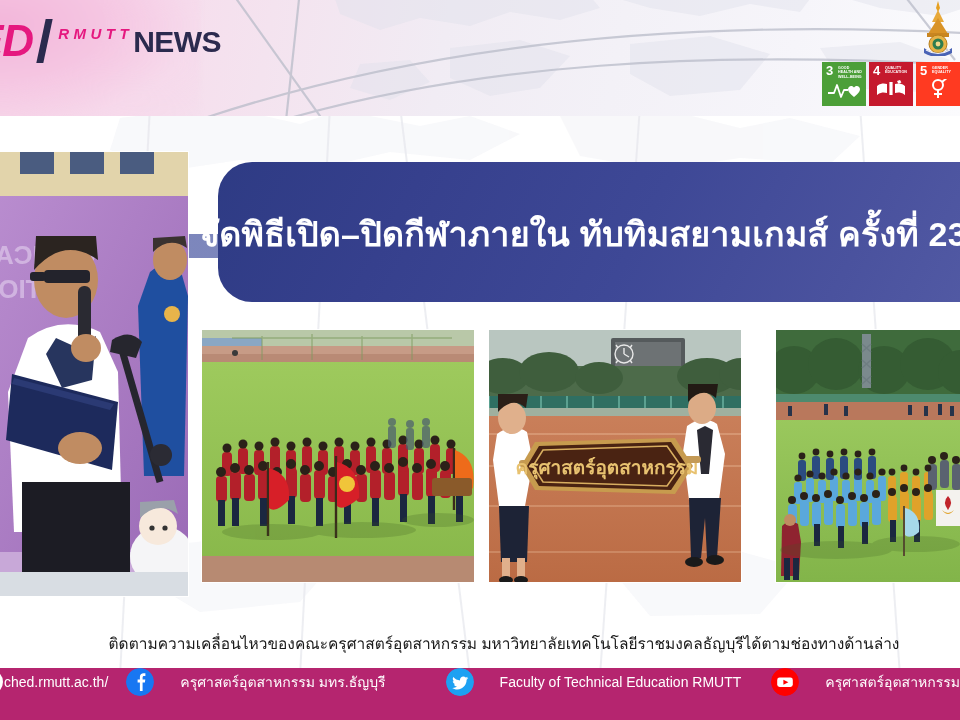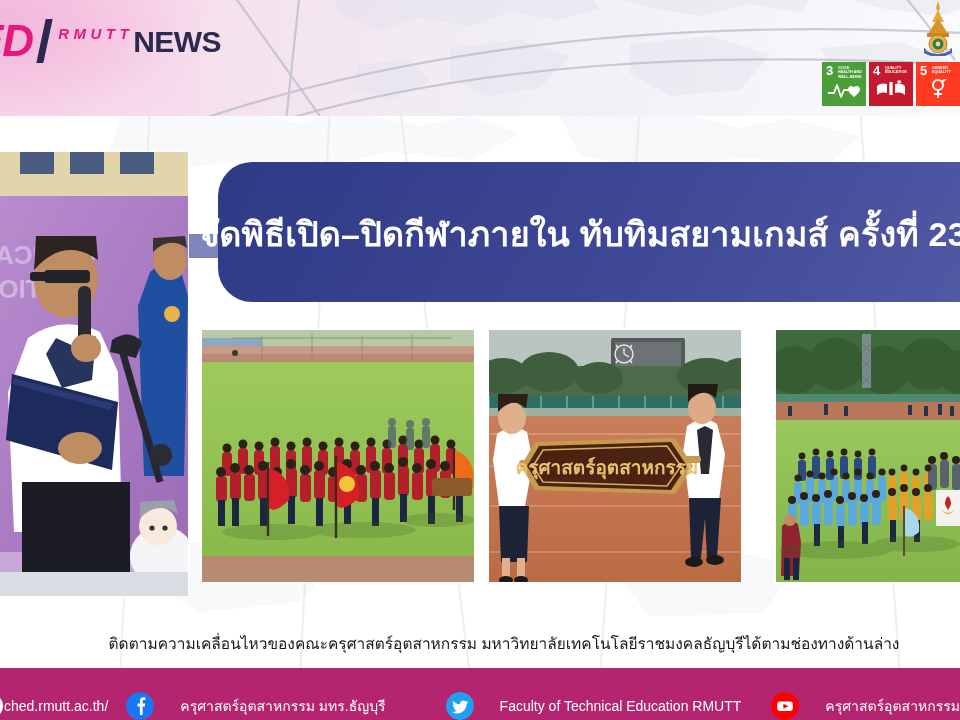--- a/index.html
+++ b/index.html
@@ -107,21 +107,21 @@
     position: absolute; left: 0; top: 618px; width: 960px; height: 50px;
     display: flex; align-items: center; justify-content: center;
     background: transparent;
   }
   .caption-text { font-size: 15.5px; color: #1a1a1a; font-weight: 400; white-space: nowrap; margin-left: 48px; }
 
   
   .footer {
     position: absolute; left: 0; top: 668px; width: 960px; height: 52px;
     background: #b5256f;
-    display: flex; align-items: flex-end; overflow: hidden;
+    display: flex; align-items: flex-start; overflow: hidden;
   }
   .foot-item { display: flex; align-items: center; white-space: nowrap; flex: 0 0 auto; }
   .foot-text { color: #ffffff; font-size: 14px; margin-left: 26px; font-weight: 400; }
   .foot-text.url { margin-left: 0; font-size: 14px; }
   .si { width: 28px; height: 28px; border-radius: 50%; display: block; flex: 0 0 auto; }
   .gap { width: 30px; flex: 0 0 auto; }
   .gap-sm { width: 18px; flex: 0 0 auto; }
 </style>
 </head>
 <body>

